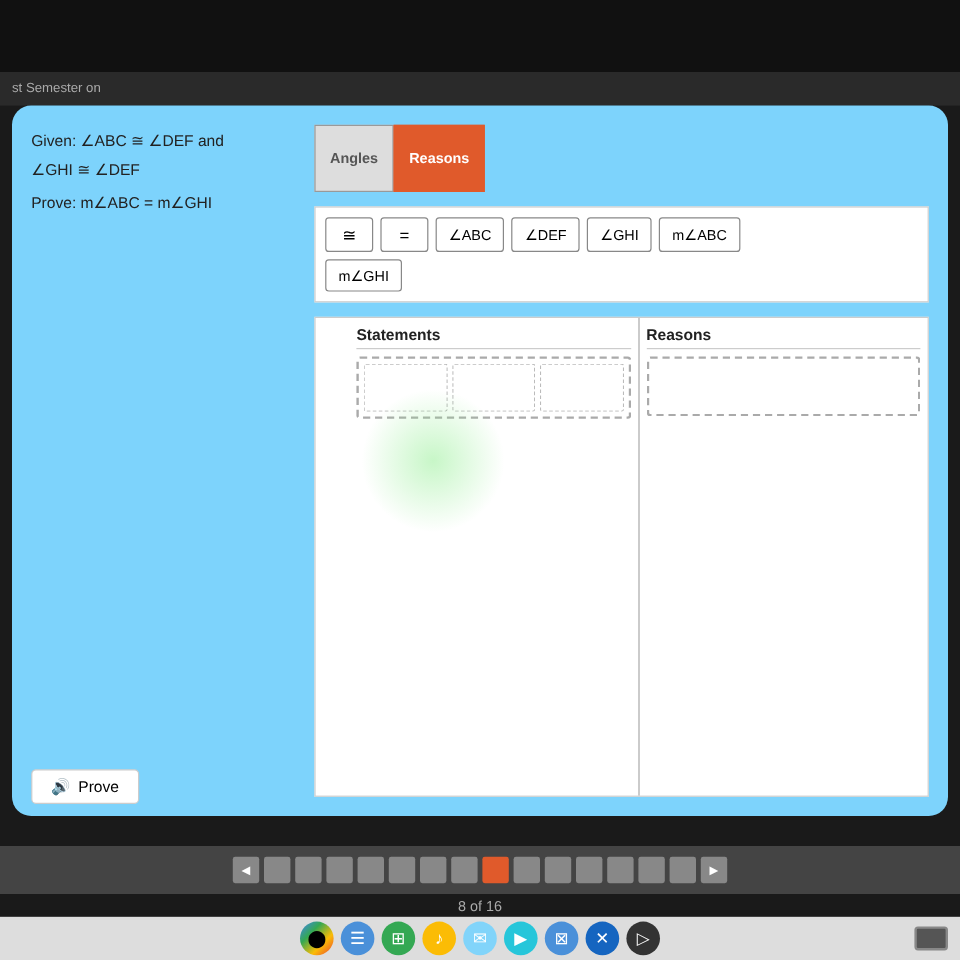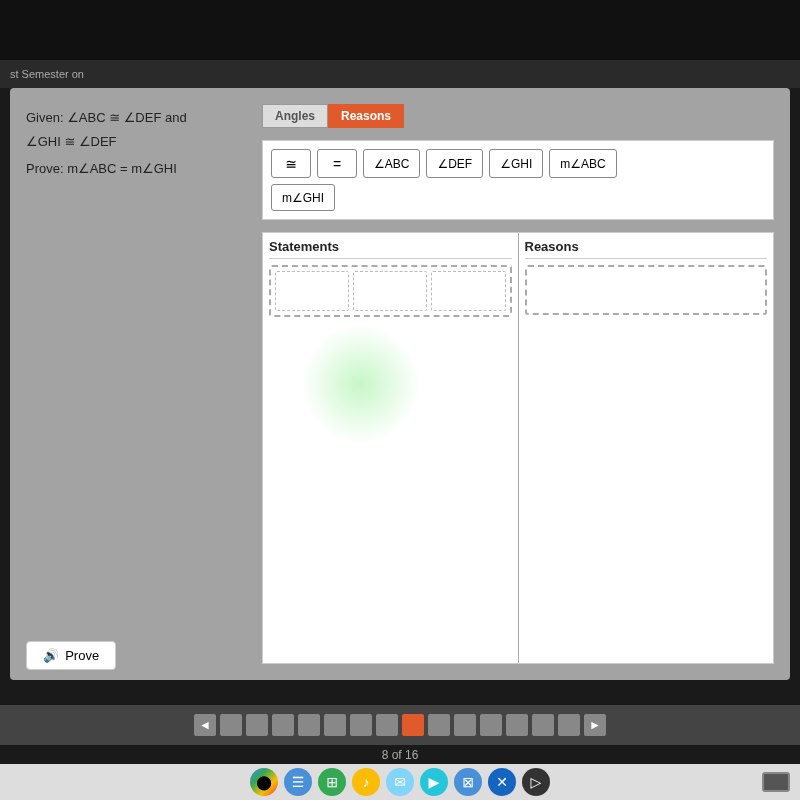--- a/index.html
+++ b/index.html
@@ -40,22 +40,22 @@
       font-size: 11px;
     }
 
     
     .main-content {
       position: absolute;
       top: 88px;
       left: 10px;
       right: 10px;
       bottom: 120px;
-      background: #a3a3a3;
-      border-radius: 4px;
+      background: #7dd3fc;
+      border-radius: 16px;
       padding: 16px;
     }
 
     
     .problem-area {
       display: flex;
       gap: 16px;
       height: 100%;
     }
 
@@ -90,21 +90,21 @@
       gap: 8px;
     }
 
     
     .tabs-row {
       display: flex;
       gap: 0;
       margin-bottom: 4px;
     }
     .tab-btn {
-      padding: 4px 12px;
+      padding: 20px 12px;
       font-size: 12px;
       border: 1px solid #999;
       cursor: pointer;
       font-weight: bold;
     }
     .tab-btn.active {
       background: #e05a2b;
       color: white;
       border-color: #e05a2b;
     }
@@ -147,20 +147,21 @@
       border: 1px solid #ccc;
       background: white;
       margin-top: 4px;
     }
     .table-col {
       flex: 1;
       padding: 6px;
     }
     .table-col:first-child {
       border-right: 1px solid #aaa;
+      margin-left: 28px;
     }
     .col-header {
       font-size: 13px;
       font-weight: bold;
       color: #222;
       margin-bottom: 6px;
       padding-bottom: 4px;
       border-bottom: 1px solid #ccc;
     }
     .drop-zone {

